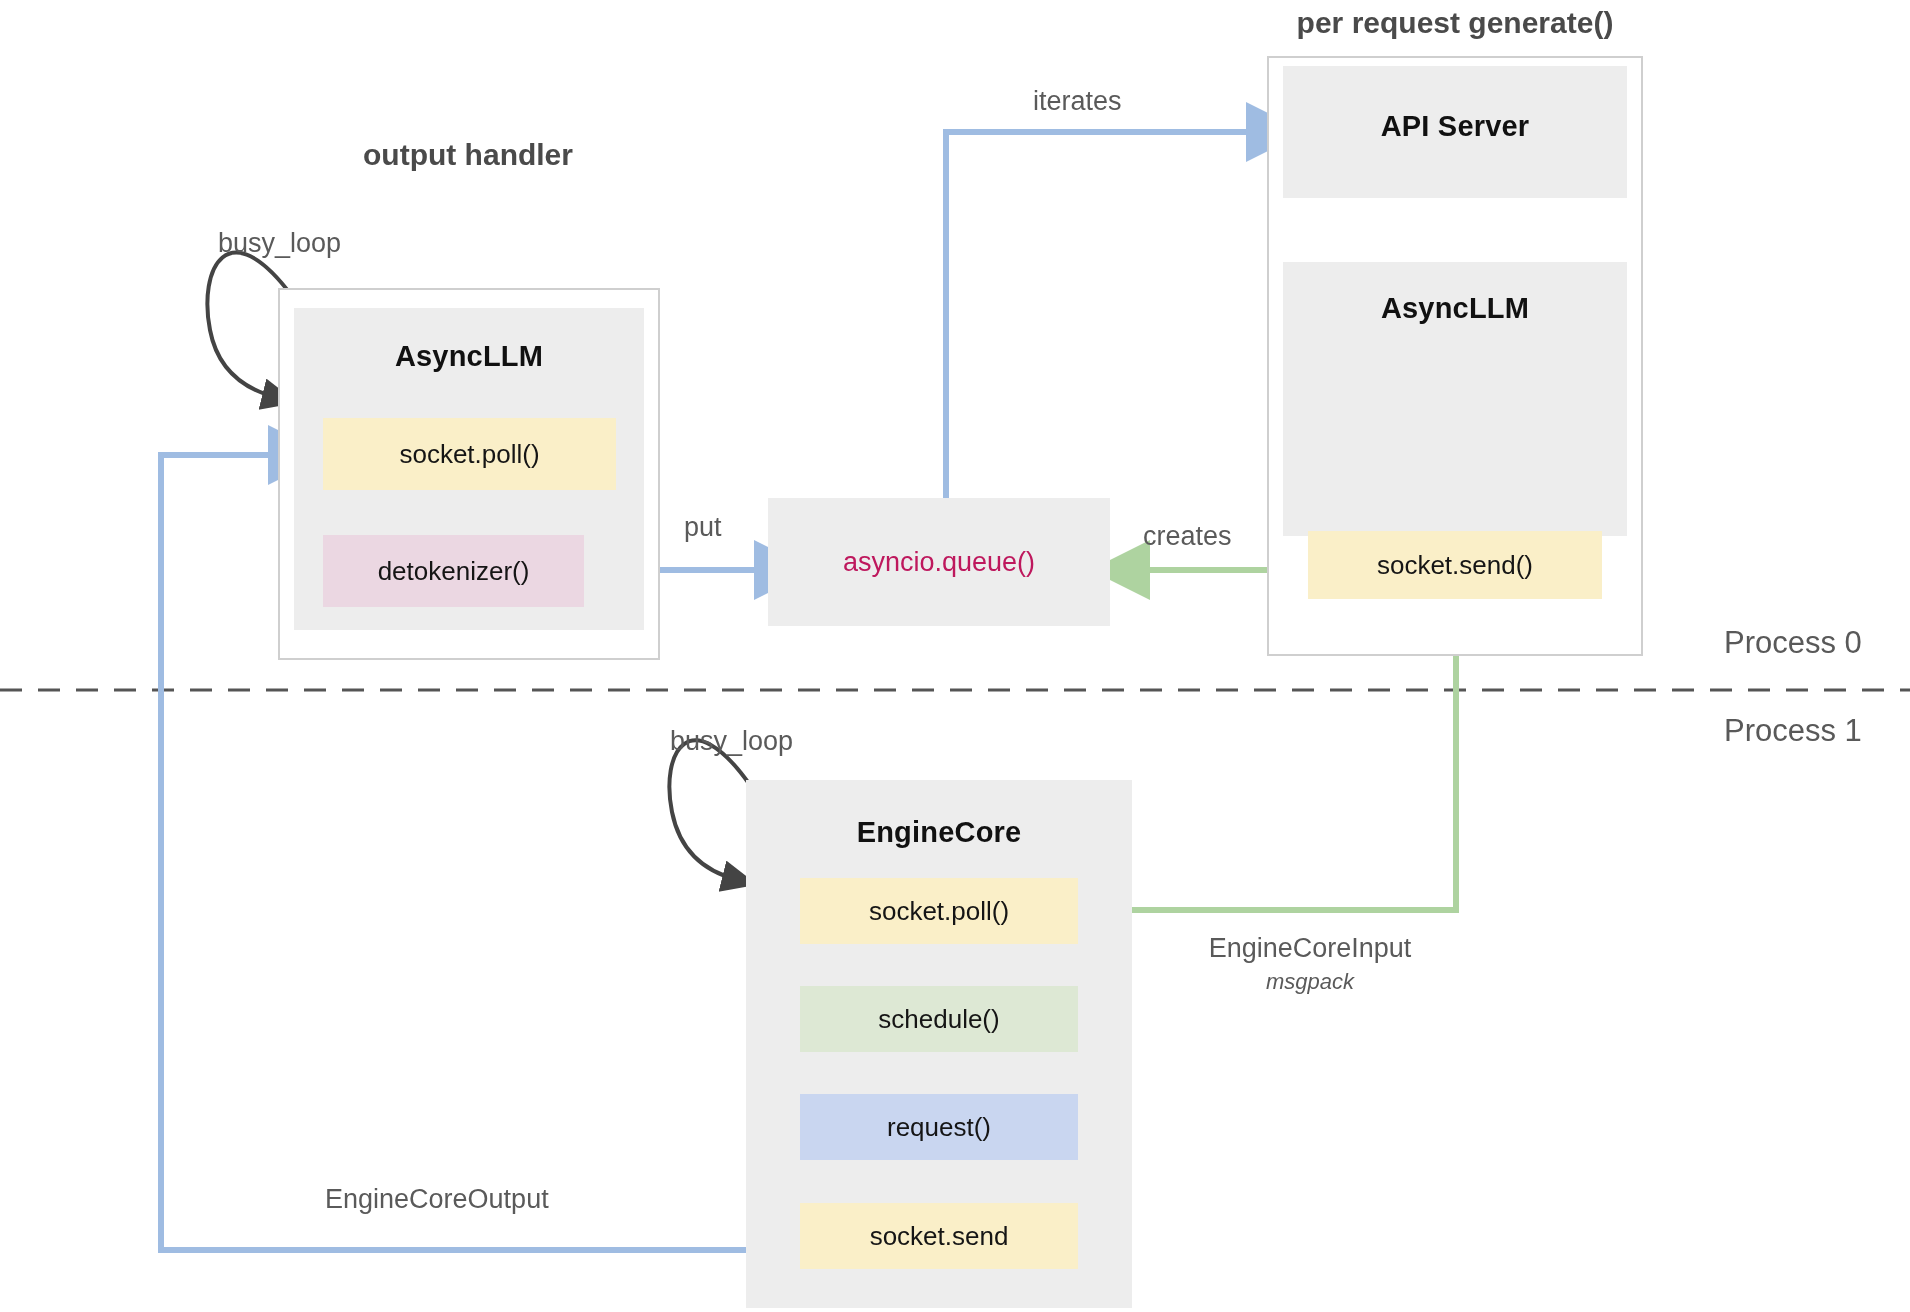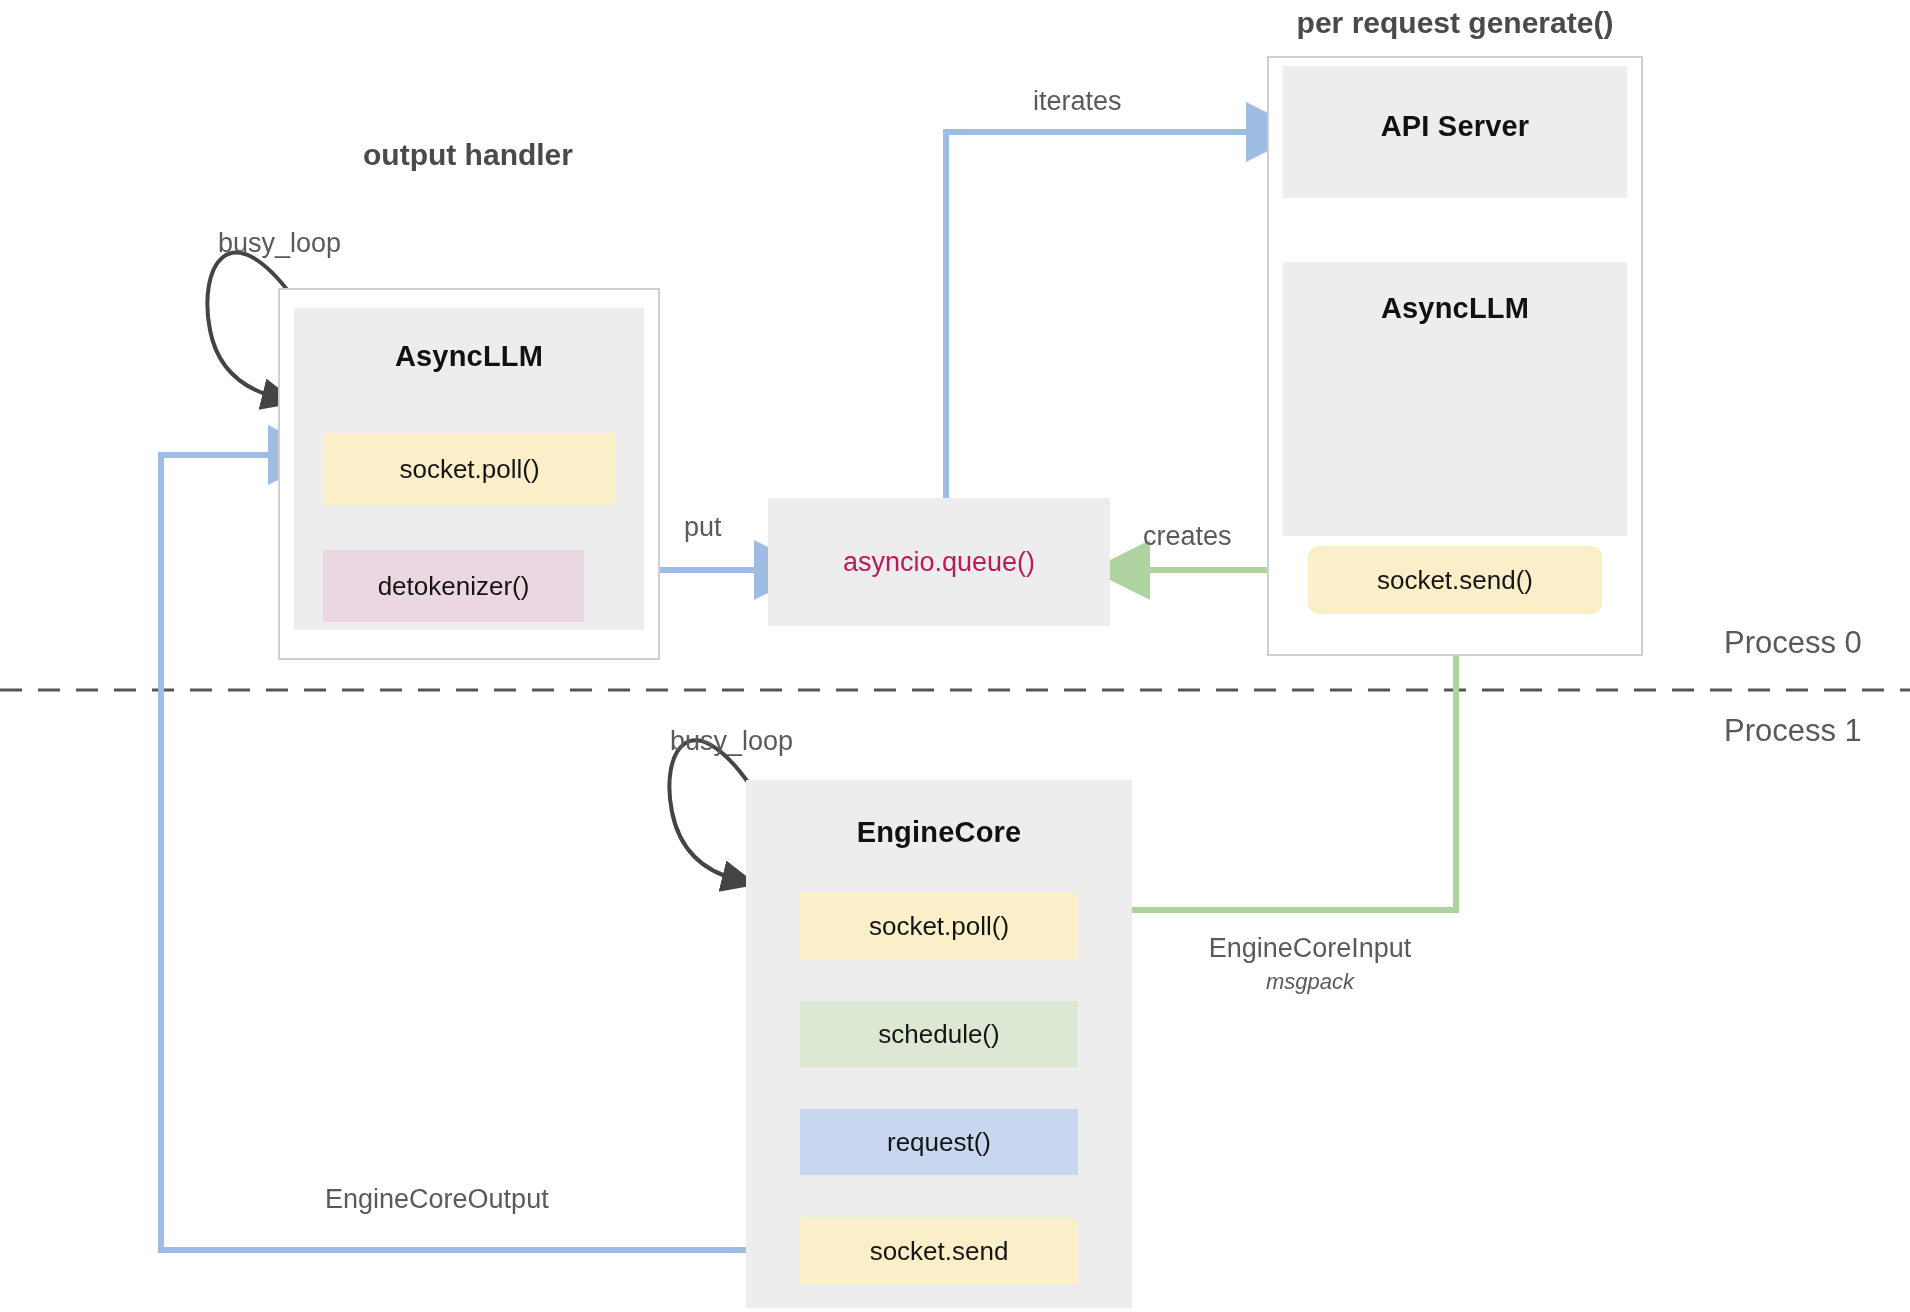--- a/index.html
+++ b/index.html
@@ -55,21 +55,20 @@
   }
   
   .chip {
     position: absolute;
     box-sizing: border-box;
     display: flex;
     align-items: center;
     justify-content: center;
     font-size: 26px;
     color: #151515;
-    margin-top: 15px;
   }
   .chip.yellow  { background: #FAEFC8; }
   .chip.pink    { background: #EBD7E2; }
   .chip.peach   { background: #F8E2CE; }
   .chip.green   { background: #DDE8D4; }
   .chip.blue    { background: #C9D6F0; }
 
   
   .label {
     position: absolute;
@@ -175,21 +174,21 @@
 
   <div class="node box-grey" style="left:1283px; top:66px; width:344px; height:132px;">
     <span class="box-title" style="top:44px;">API Server</span>
   </div>
 
   <div class="node box-grey" style="left:1283px; top:262px; width:344px; height:274px;">
     <div class="box-title" style="top:30px;">AsyncLLM</div>
   </div>
 
 
-  <div class="chip yellow" style="left:1308px; top:531px; width:294px; height:68px;border-radius:11px;">socket.send()</div>
+  <div class="chip yellow" style="left:1308px; top:531px; width:294px; height:68px;">socket.send()</div>
 
   <div class="label big" style="left:1724px; top:625px;">Process 0</div>
 
   <div class="label big" style="left:1724px; top:713px;text-align:center;">Process 1</div>
 
   <div class="label" style="left:670px; top:726px;">busy_loop</div>
 
   <div class="node box-grey" style="left:746px; top:780px; width:386px; height:528px;">
     <div class="box-title" style="top:36px;">EngineCore</div>
   </div>

